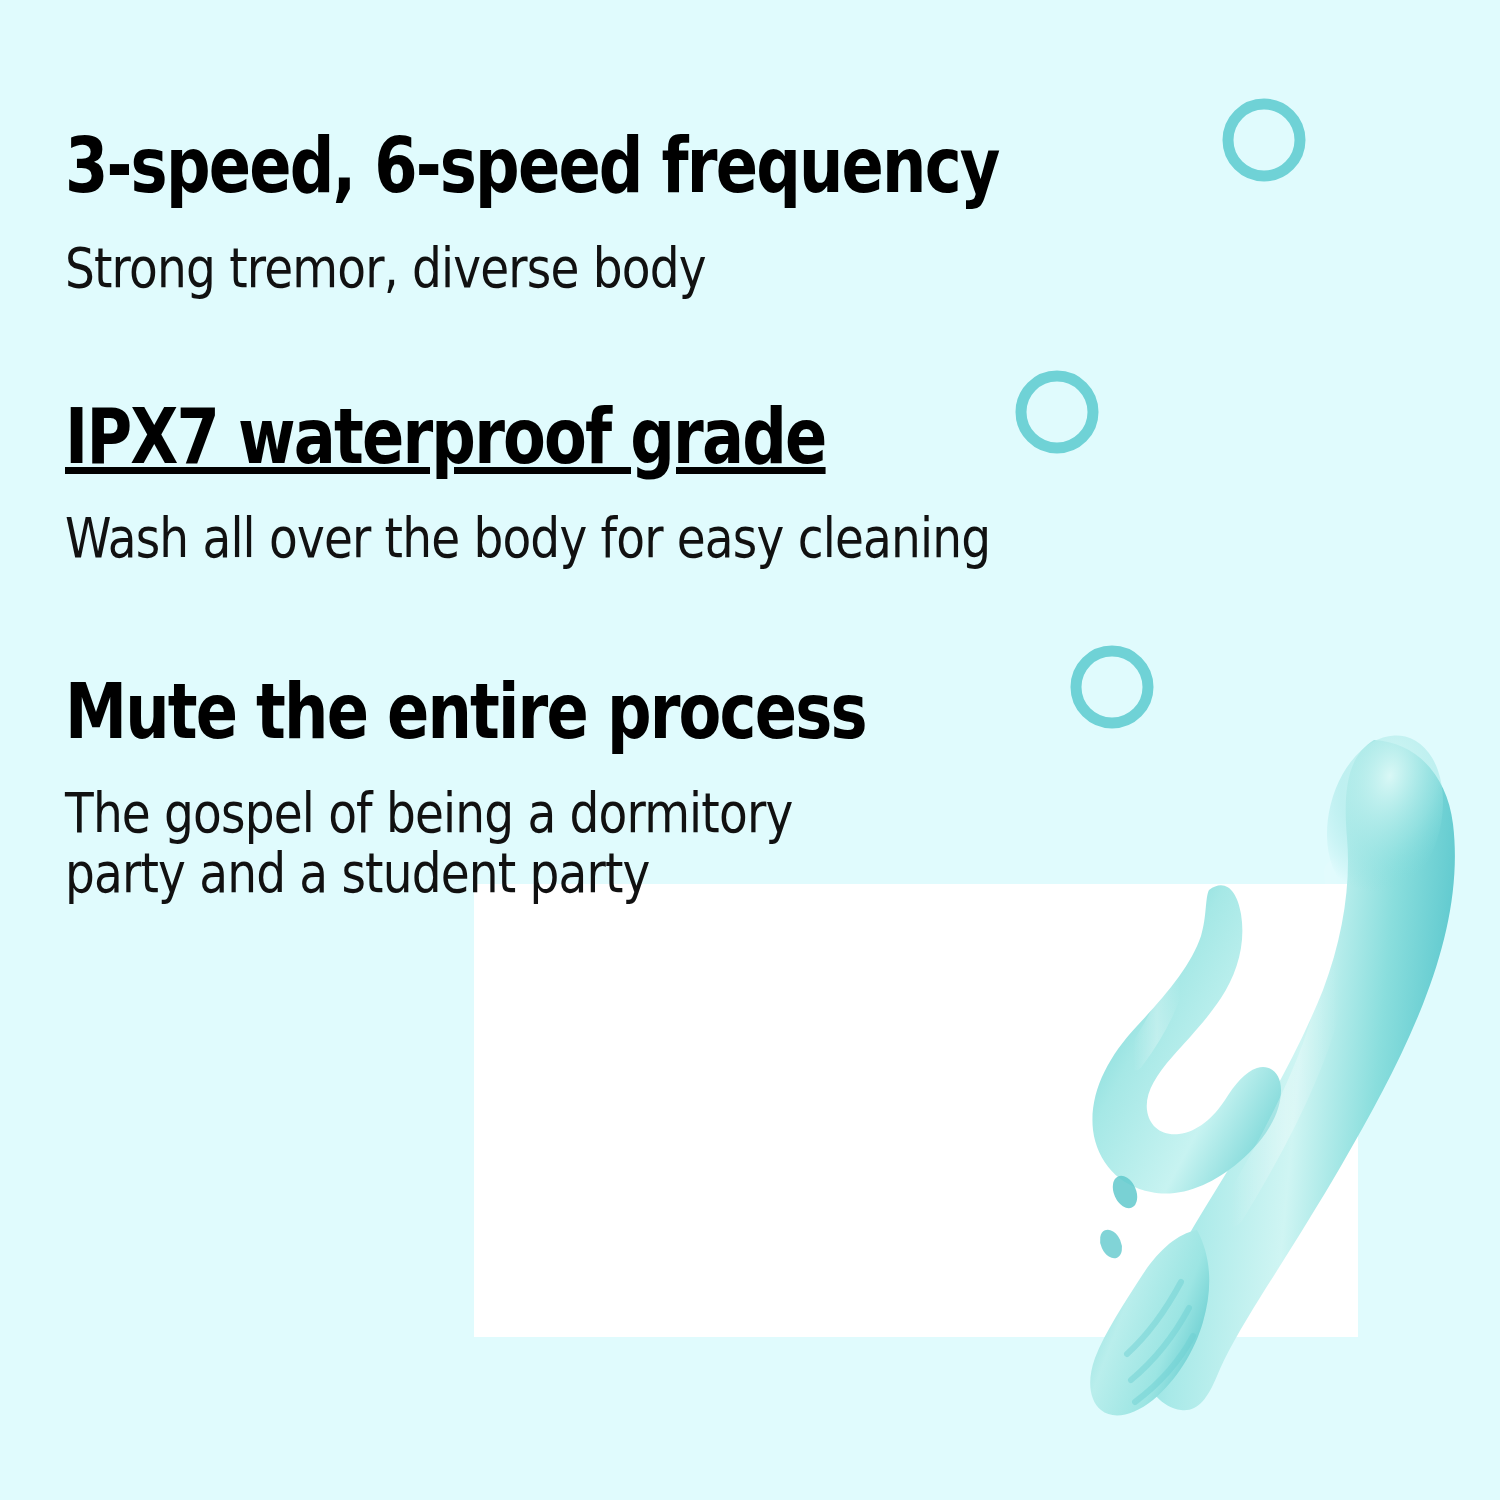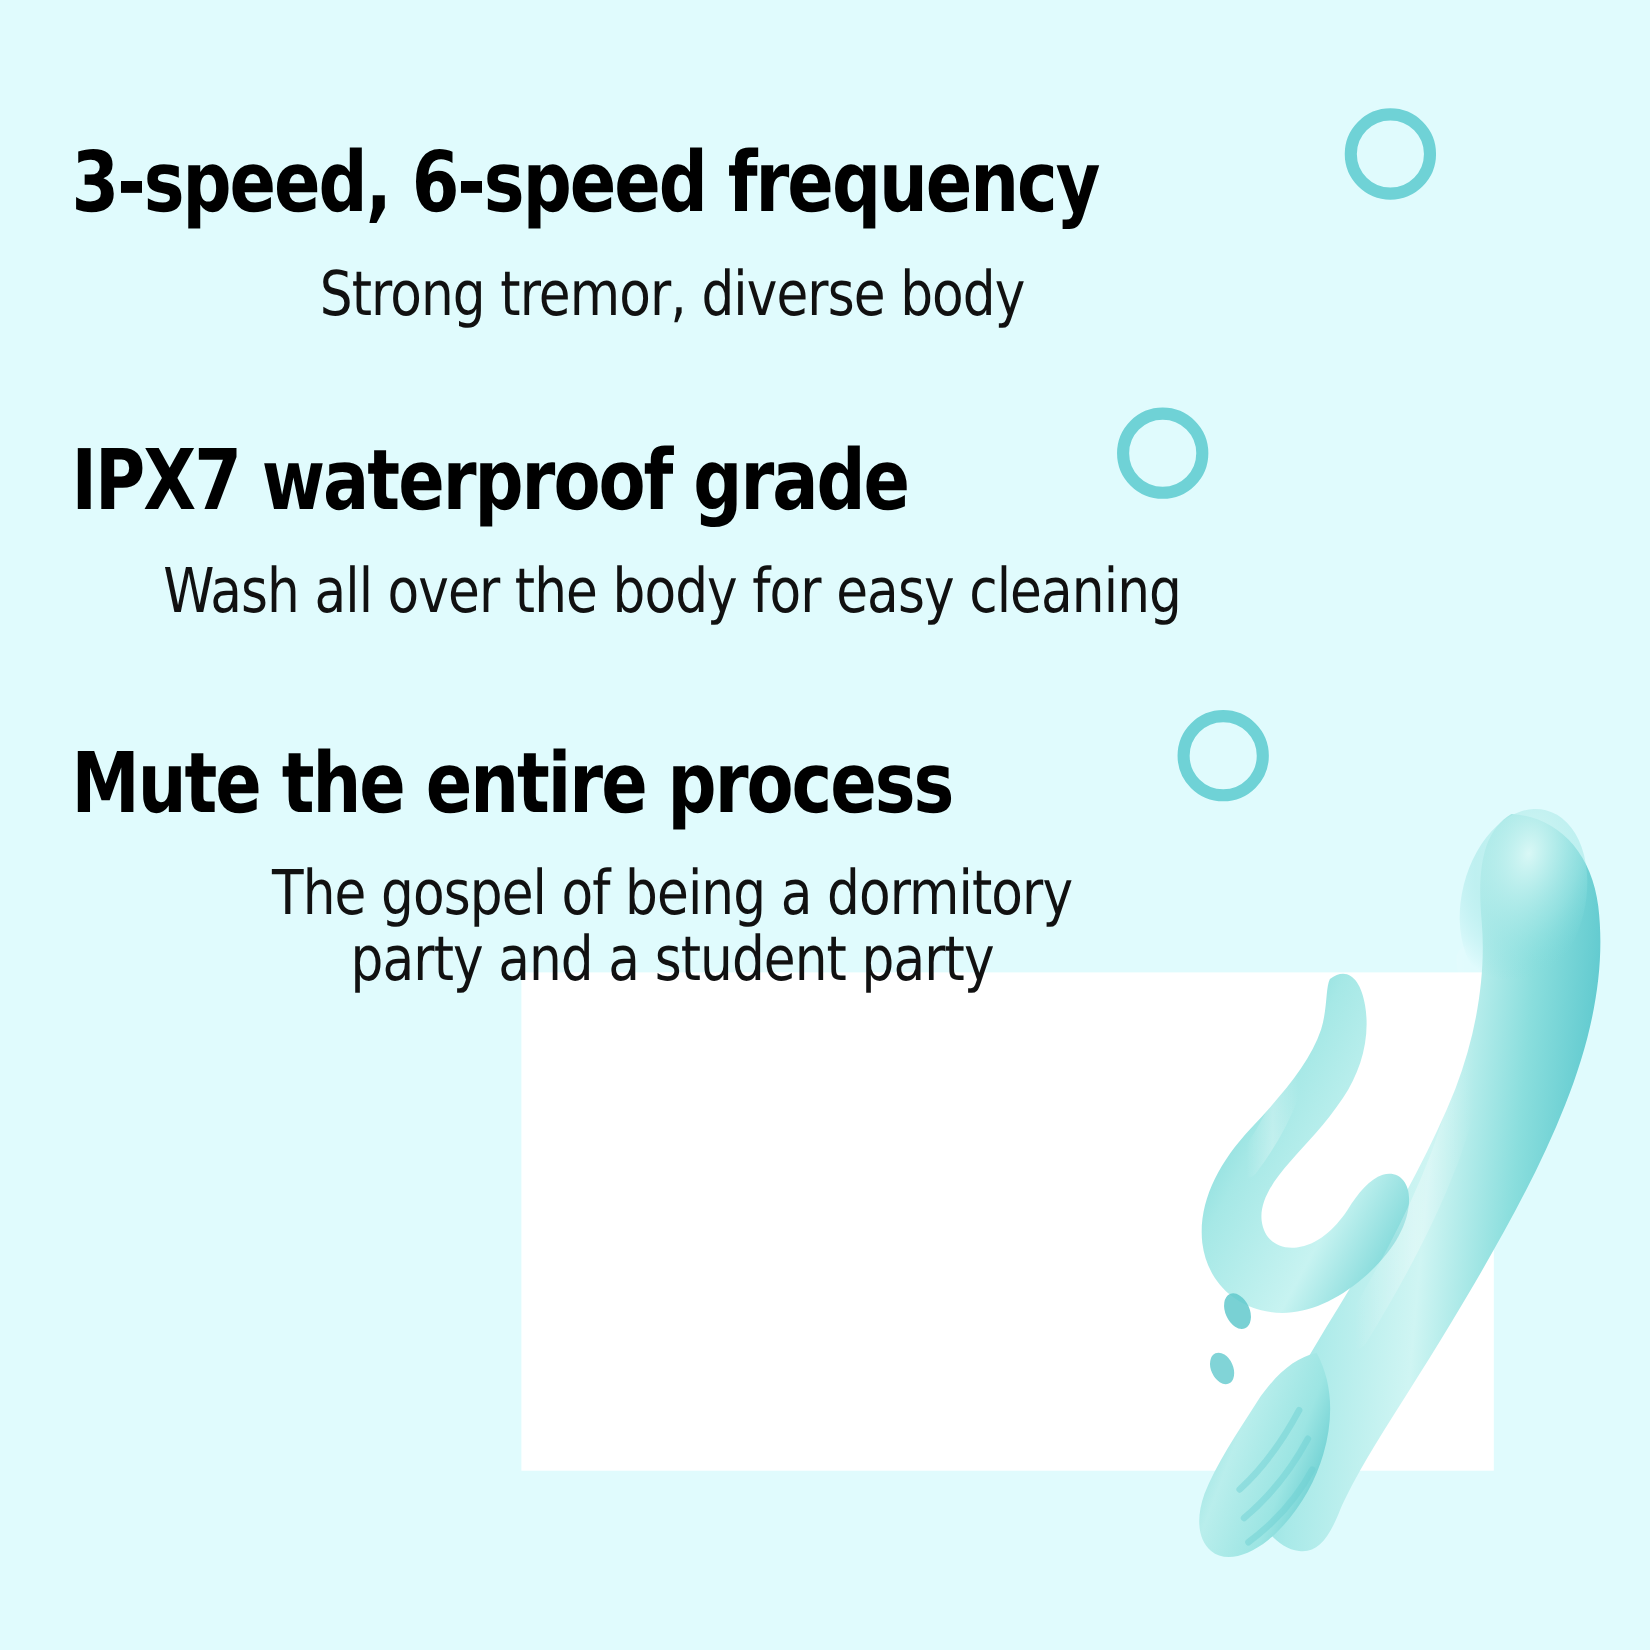--- a/index.html
+++ b/index.html
@@ -32,21 +32,20 @@
 
   
   .features {
     position: absolute;
     left: 65px;
     top: 92px;
     width: 1300px;
   }
   .feature {
     position: relative;
-    text-align: center;
   }
   .feature-head {
     display: flex;
     align-items: center;
   }
   .feature-title {
     font-family: "DejaVu Sans", "Liberation Sans", sans-serif;
     font-weight: bold;
     font-size: 76px;
     line-height: 1.0;
@@ -72,21 +71,21 @@
     letter-spacing: -1px;
     white-space: pre-line;
     transform: scaleX(0.84);
     transform-origin: left top;
     margin-top: -6px;
   }
 
   .f1 { margin-bottom: 0px; }
   .f1 .feature-head { margin-bottom: 4px; }
   .f2 { margin-top: 66px; }
-  .f2 .feature-head { margin-bottom: 4px; }
+  .f2 .feature-head { margin-bottom: 4px; text-decoration: underline; }
   .f3 { margin-top: 70px; }
   .f3 .feature-head { margin-bottom: 4px; gap: 20px; }
 
   
   .f1 .ring-icon { margin-left: 12px; margin-bottom: 52px; }
   .f2 .ring-icon { margin-left: 16px; margin-bottom: 50px; }
   .f3 .ring-icon { margin-left: 2px;  margin-bottom: 50px; }
 
   
   .product {

